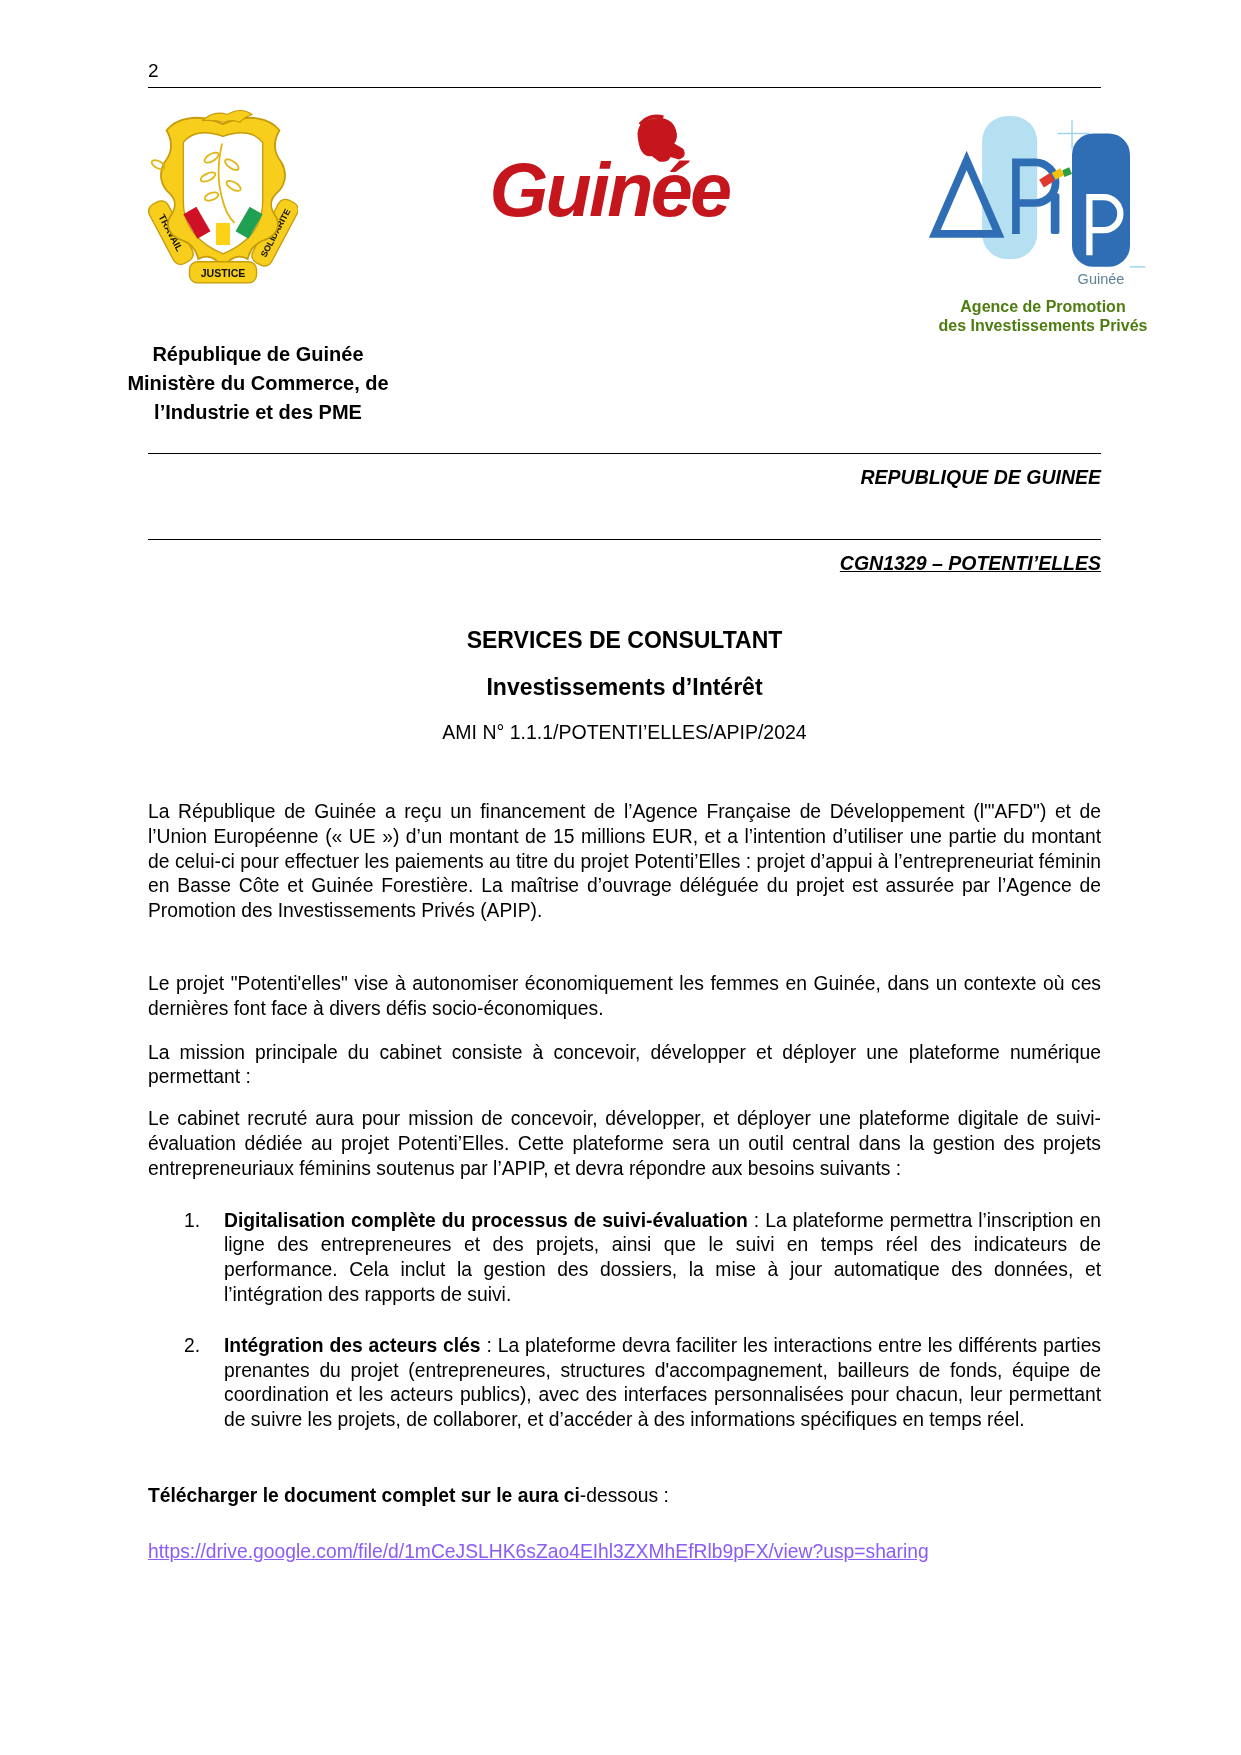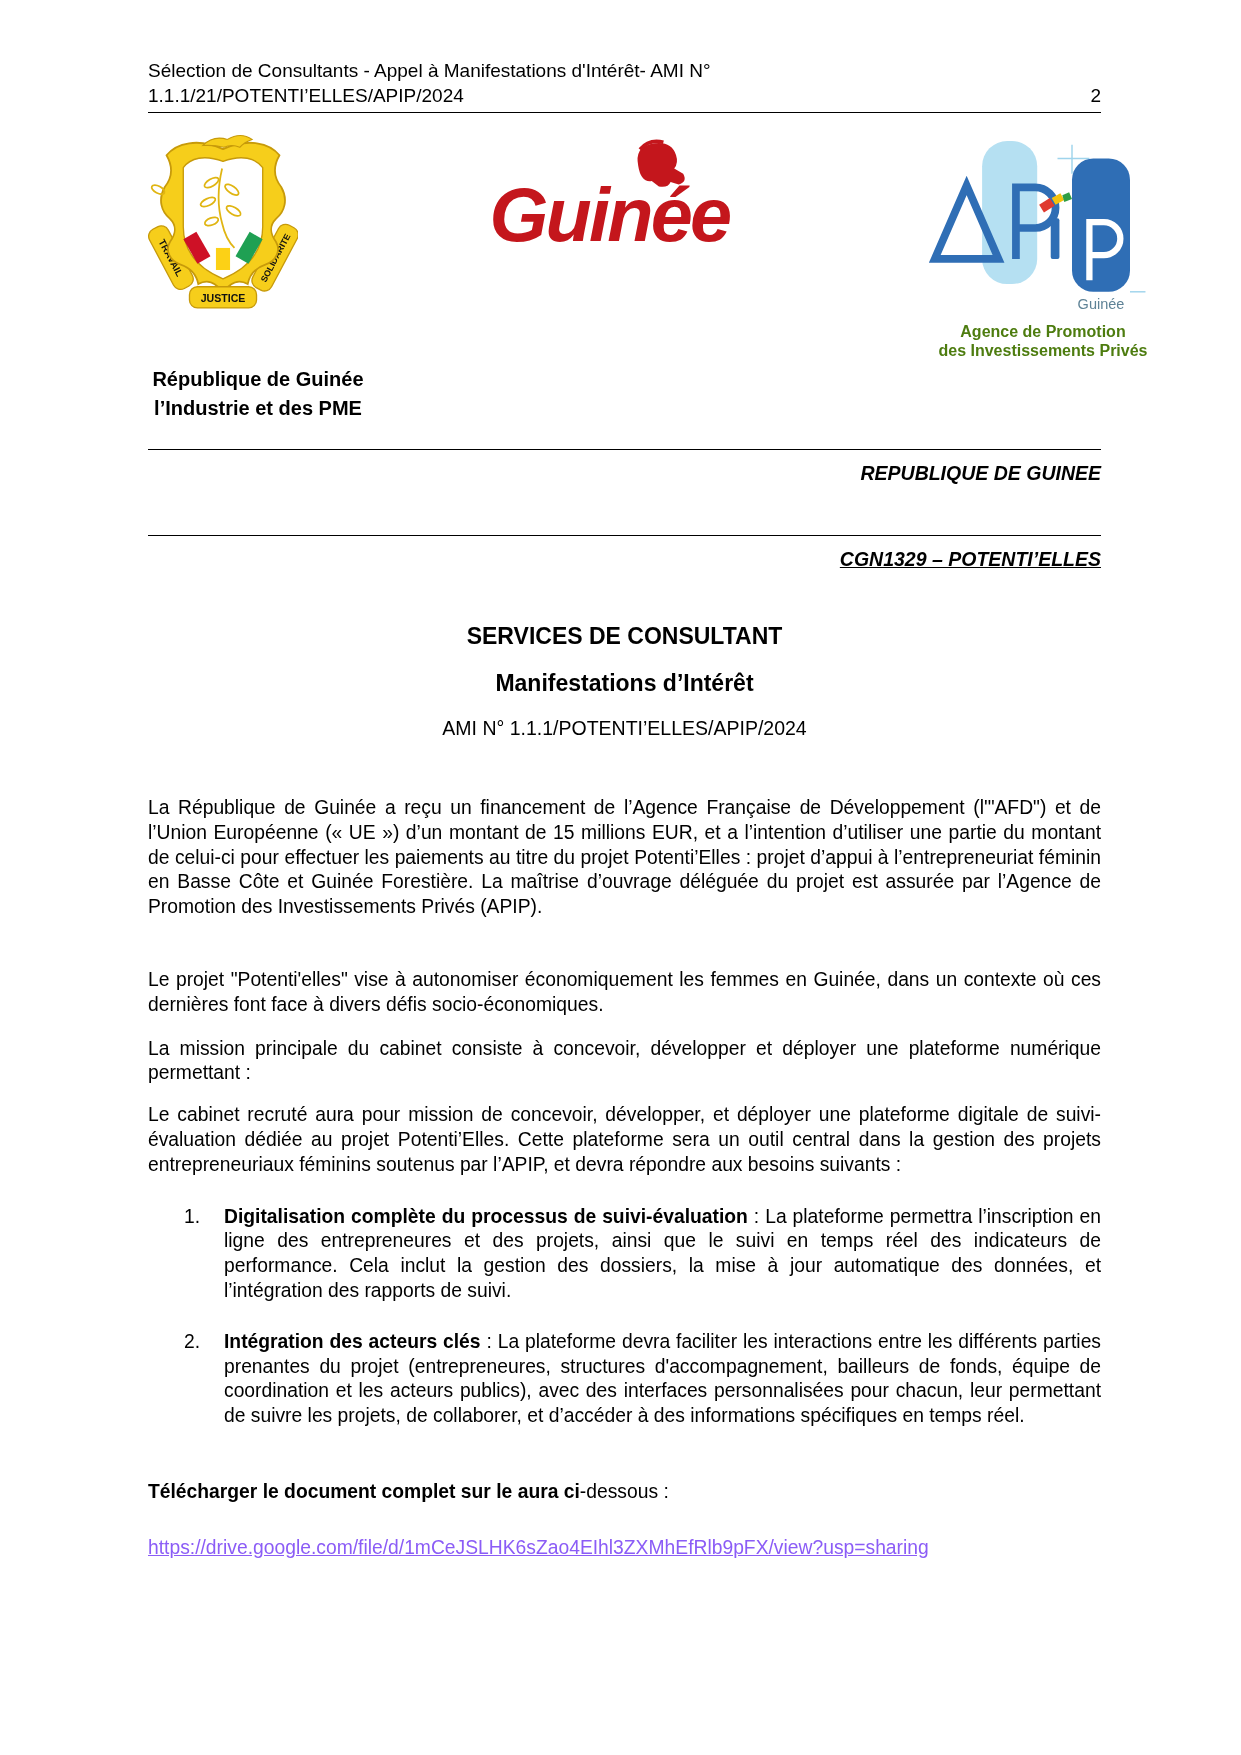--- a/index.html
+++ b/index.html
@@ -51,24 +51,20 @@
     color:#8b5cf6; text-decoration:underline; }
   svg text { font-family:"Liberation Sans", sans-serif; }
 </style>
 </head>
 <body>
 
 <div class="page">
 
   
   <div class="doc-header">
-    <div class="hleft">
-      <div>Sélection de Consultants - Appel à Manifestations d'Intérêt- AMI N°</div>
-      <div>1.1.1/21/POTENTI’ELLES/APIP/2024</div>
-    </div>
     <div class="pagenum">2</div>
   </div>
 
   
   <div class="logos-row">
 
     <div class="logo-emblem">
       <svg width="150" height="212" viewBox="0 0 170 212">
 
         <g transform="translate(26,143) rotate(62)">
@@ -153,30 +149,31 @@
       <div class="apip-caption">
         <div>Agence de Promotion</div>
         <div>des Investissements Privés</div>
       </div>
     </div>
   </div>
 
   
   <div class="ministry">
     <div>République de Guinée</div>
+    <div>Ministère du Commerce, de</div>
     <div>l’Industrie et des PME</div>
   </div>
 
   
   <div class="banner">REPUBLIQUE DE GUINEE</div>
   <div class="banner second">CGN1329 – POTENTI’ELLES</div>
 
   
   <div class="title-main">SERVICES DE CONSULTANT</div>
-  <div class="title-sub">Manifestations d’Intérêt</div>
+  <div class="title-sub">Investissements d’Intérêt</div>
   <div class="title-ami">AMI N° 1.1.1/POTENTI’ELLES/APIP/2024</div>
 
   
   <p class="para p1">La République de Guinée a reçu un financement de l’Agence Française de Développement (l'"AFD") et de l’Union Européenne (« UE ») d’un montant de 15 millions EUR, et a l’intention d’utiliser une partie du montant de celui-ci pour effectuer les paiements au titre du projet Potenti’Elles : projet d’appui à l’entrepreneuriat féminin en Basse Côte et Guinée Forestière. La maîtrise d’ouvrage déléguée du projet est assurée par l’Agence de Promotion des Investissements Privés (APIP).</p>
   <p class="para p2">Le projet "Potenti'elles" vise à autonomiser économiquement les femmes en Guinée, dans un contexte où ces dernières font face à divers défis socio-économiques.</p>
   <p class="para p3">La mission principale du cabinet consiste à concevoir, développer et déployer une plateforme numérique permettant :</p>
   <p class="para p4">Le cabinet recruté aura pour mission de concevoir, développer, et déployer une plateforme digitale de suivi-évaluation dédiée au projet Potenti’Elles. Cette plateforme sera un outil central dans la gestion des projets entrepreneuriaux féminins soutenus par l’APIP, et devra répondre aux besoins suivants :</p>
 
   
   <ol class="items">

